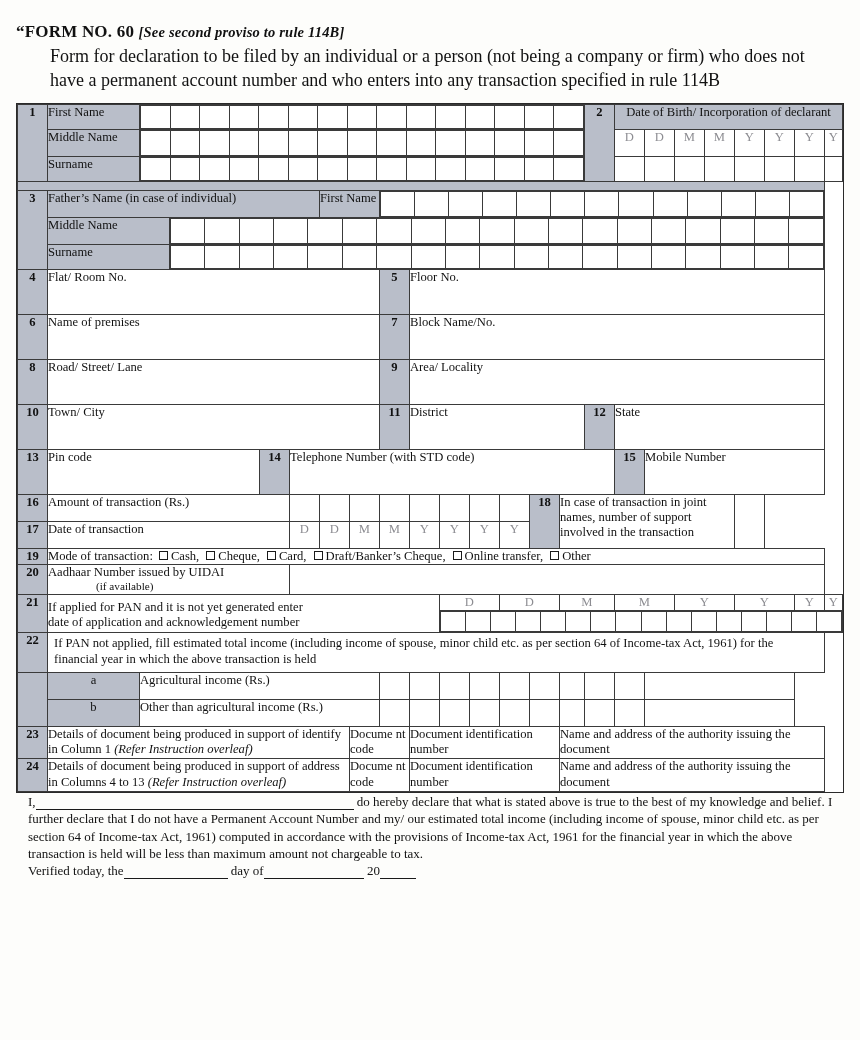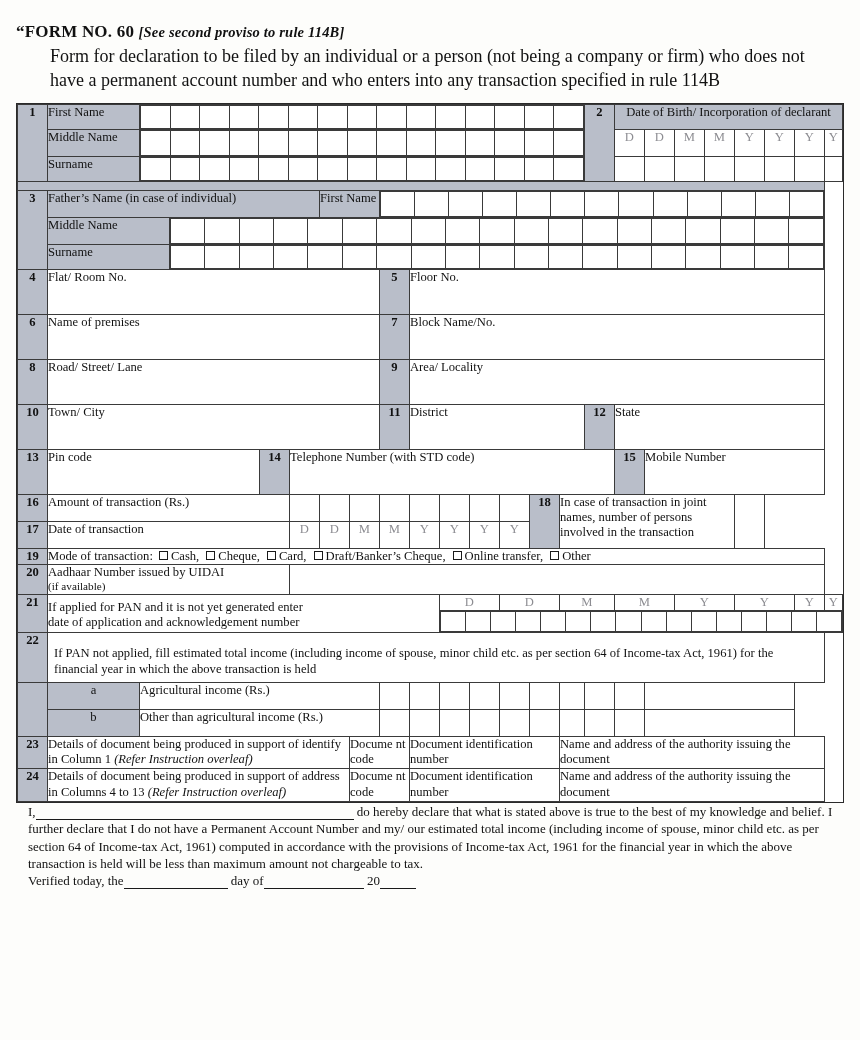--- a/index.html
+++ b/index.html
@@ -445,21 +445,21 @@
       <td class="lbl tall26" colspan="6">Amount of transaction (Rs.)</td>
       <td class="cell"></td>
       <td class="cell"></td>
       <td class="cell"></td>
       <td class="cell"></td>
       <td class="cell"></td>
       <td class="cell"></td>
       <td class="cell"></td>
       <td class="cell"></td>
       <td class="num" rowspan="2">18</td>
-      <td class="lbl" rowspan="2" colspan="6">In case of transaction in joint names, number of persons involved in the transaction</td>
+      <td class="lbl" rowspan="2" colspan="6">In case of transaction in joint names, number of support involved in the transaction</td>
       <td class="cell" rowspan="2"></td>
     </tr>
     <tr>
       <td class="num">17</td>
       <td class="lbl tall26" colspan="6">Date of transaction</td>
       <td class="dchar">D</td>
       <td class="dchar">D</td>
       <td class="dchar">M</td>
       <td class="dchar">M</td>
       <td class="dchar">Y</td>
@@ -472,21 +472,21 @@
       <td class="num">19</td>
       <td class="modes" colspan="24">
         <span>Mode of transaction:</span><span class="cbx first"></span><span>Cash,</span><span class="cbx"></span><span>Cheque,</span><span class="cbx"></span><span>Card,</span><span class="cbx"></span><span>Draft/Banker’s Cheque,</span><span class="cbx"></span><span>Online transfer,</span><span class="cbx"></span><span>Other</span>
       </td>
     </tr>
 
     <tr>
       <td class="num">20</td>
       <td class="lbl tall26" colspan="6">
         <div>Aadhaar Number issued by UIDAI</div>
-        <div style="font-size:11.2px;">(if available)</div>
+        <div style="font-size:11.2px;padding-left:48px;">(if available)</div>
       </td>
       <td class="cell" colspan="18"></td>
     </tr>
 
     <tr>
       <td class="num" rowspan="2">21</td>
       <td class="lbl" rowspan="2" colspan="11">
         <div style="padding-top:5px;">If applied for PAN and it is not yet generated enter</div>
         <div>date of application and acknowledgement number</div>
       </td>
@@ -521,21 +521,21 @@
           <td></td>
                     <td></td>
         </tr>
                 </tbody>
               </table>
       </td>
     </tr>
 
     <tr>
       <td class="num">22</td>
-      <td class="lbl" colspan="24" style="padding:13px 6px 4px 6px;line-height:1.26;">If PAN not applied, fill estimated total income (including income of spouse, minor child etc. as per section 64 of Income-tax Act, 1961) for the financial year in which the above transaction is held</td>
+      <td class="lbl" colspan="24" style="padding:3px 6px 4px 6px;line-height:1.26;">If PAN not applied, fill estimated total income (including income of spouse, minor child etc. as per section 64 of Income-tax Act, 1961) for the financial year in which the above transaction is held</td>
     </tr>
 
     <tr>
       <td class="gry" rowspan="2"></td>
       <td class="lbl-g ctr" style="width:28px;">a</td>
       <td class="lbl tall26" colspan="8">Agricultural income (Rs.)</td>
       <td class="cell"></td>
       <td class="cell"></td>
       <td class="cell"></td>
       <td class="cell"></td>

